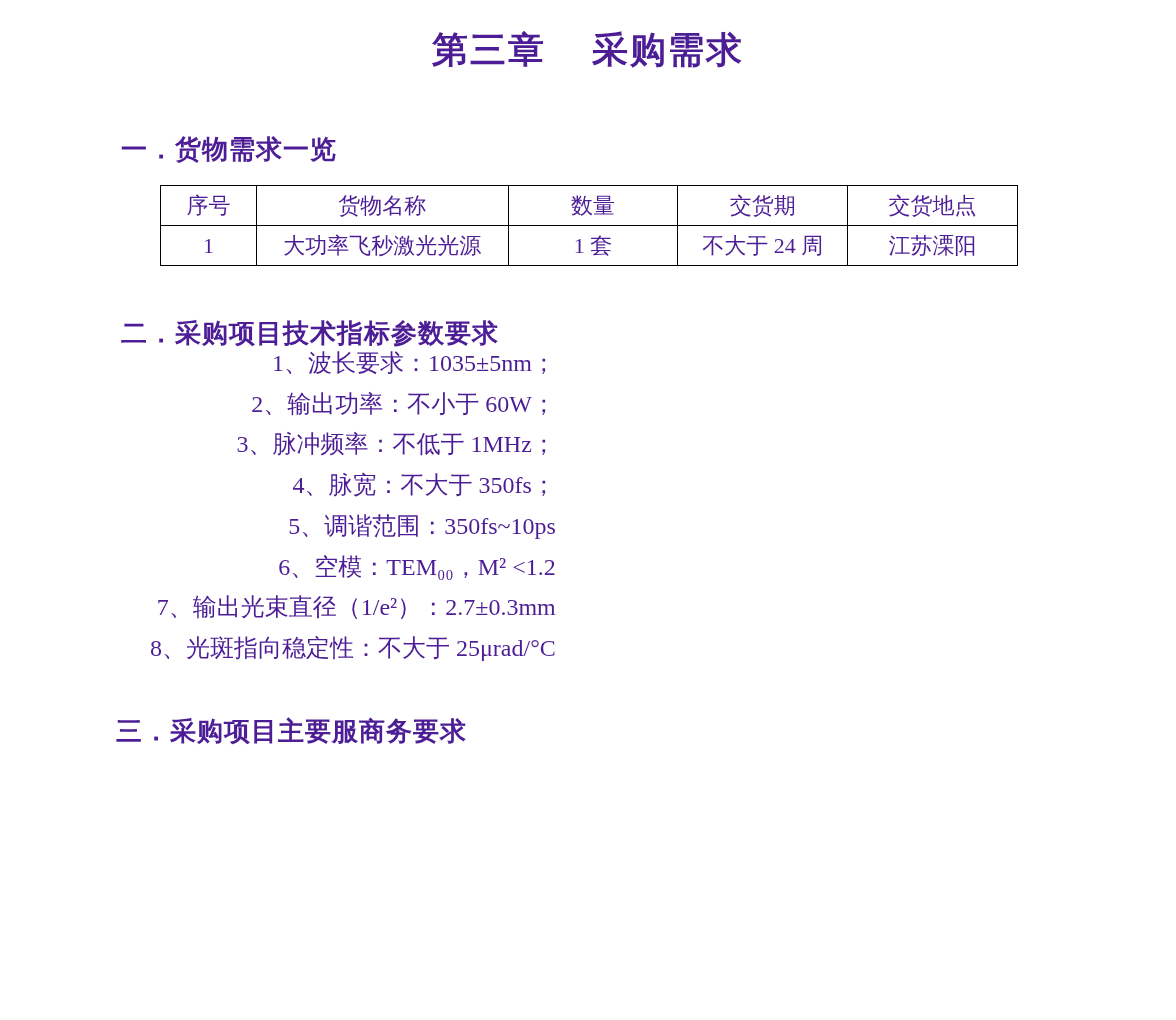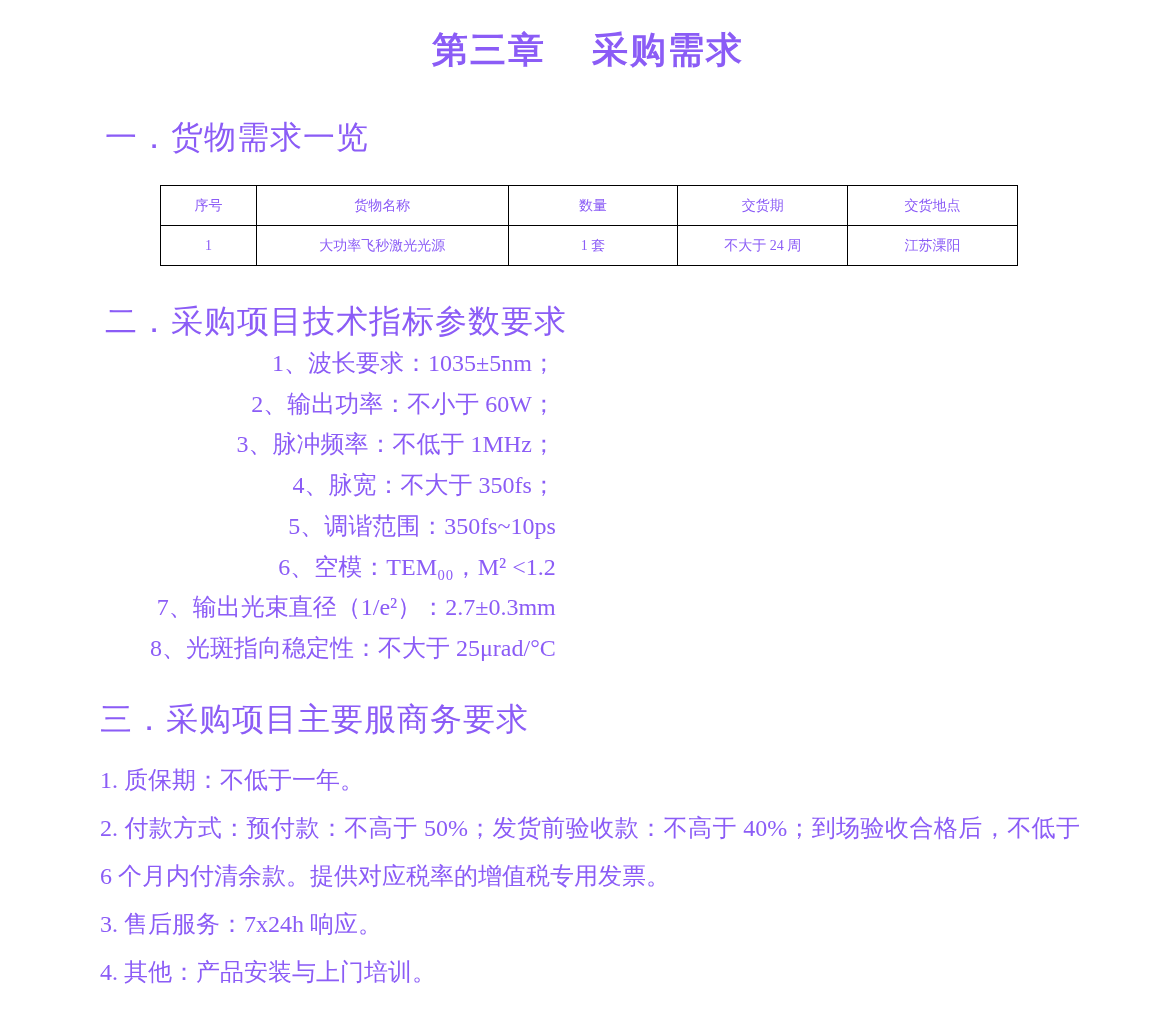--- a/index.html
+++ b/index.html
@@ -1,51 +1,51 @@
 <!DOCTYPE html>
 <html><head>
 <meta charset="utf-8">
 <style>
   html, body { margin: 0; padding: 0; background: #ffffff; }
   .page {
     position: relative;
     width: 1176px;
     height: 1020px;
     background: #ffffff;
-    color: #8b5cf6;
+    color: #4c1d95;
     font-family: "Liberation Serif", "DejaVu Serif", serif;
     overflow: hidden;
   }
   .doc-title {
     position: absolute;
     top: 26px; left: 0;
     width: 100%;
     text-align: center;
     font-size: 36px;
     font-weight: bold;
     margin: 0;
     letter-spacing: 2px;
   }
   .doc-title .chapter { margin-right: 46px; }
   .sec-heading {
     position: absolute;
-    font-size: 32px;
-    font-weight: normal;
-    margin: 0;
+    font-size: 26px;
+    font-weight: bold;
+    margin: 16px;
     letter-spacing: 1px;
   }
   .heading-1 { top: 116px; left: 105px; }
   .heading-2 { top: 300px; left: 105px; text-align: right; }
   .heading-3 { top: 698px; left: 100px; text-align: right; }
   .goods-table {
     position: absolute;
     top: 185px; left: 160px;
     width: 858px;
     border-collapse: collapse;
-    font-size: 14px;
+    font-size: 22px;
   }
   .goods-table th, .goods-table td {
     border: 1px solid #000000;
     height: 39px;
     text-align: center;
     vertical-align: middle;
     font-weight: normal;
     padding: 0;
   }
   .tech-list {
@@ -111,20 +111,14 @@
     <div>3、脉冲频率：不低于 1MHz；</div>
     <div>4、脉宽：不大于 350fs；</div>
     <div>5、调谐范围：350fs~10ps</div>
     <div>6、空模：TEM₀₀，M² &lt;1.2</div>
     <div>7、输出光束直径（1/e²）：2.7±0.3mm</div>
     <div>8、光斑指向稳定性：不大于 25μrad/°C</div>
   </div>
 
   <h2 class="sec-heading heading-3">三．采购项目主要服商务要求</h2>
 
-  <div class="biz-list">
-    <div>1. 质保期：不低于一年。</div>
-    <div>2. 付款方式：预付款：不高于 50%；发货前验收款：不高于 40%；到场验收合格后，不低于 6 个月内付清余款。提供对应税率的增值税专用发票。</div>
-    <div>3. 售后服务：7x24h 响应。</div>
-    <div>4. 其他：产品安装与上门培训。</div>
-  </div>
 
 </div>
 
 </body></html>

